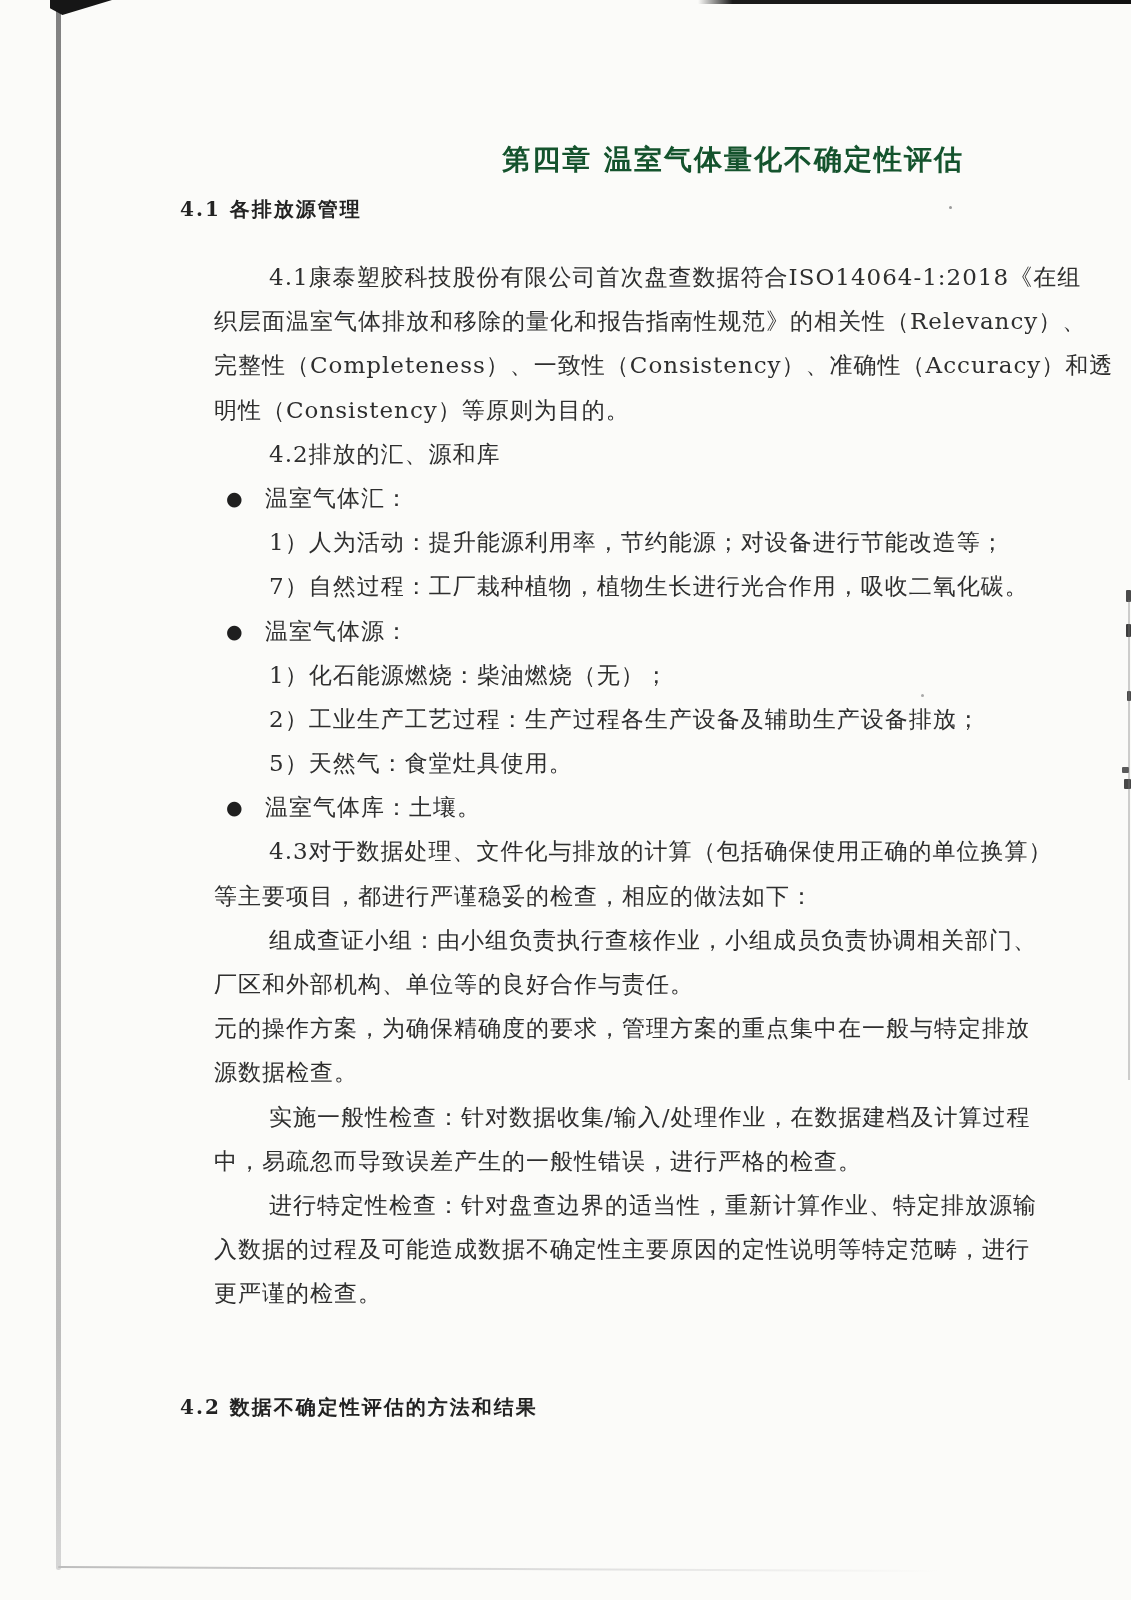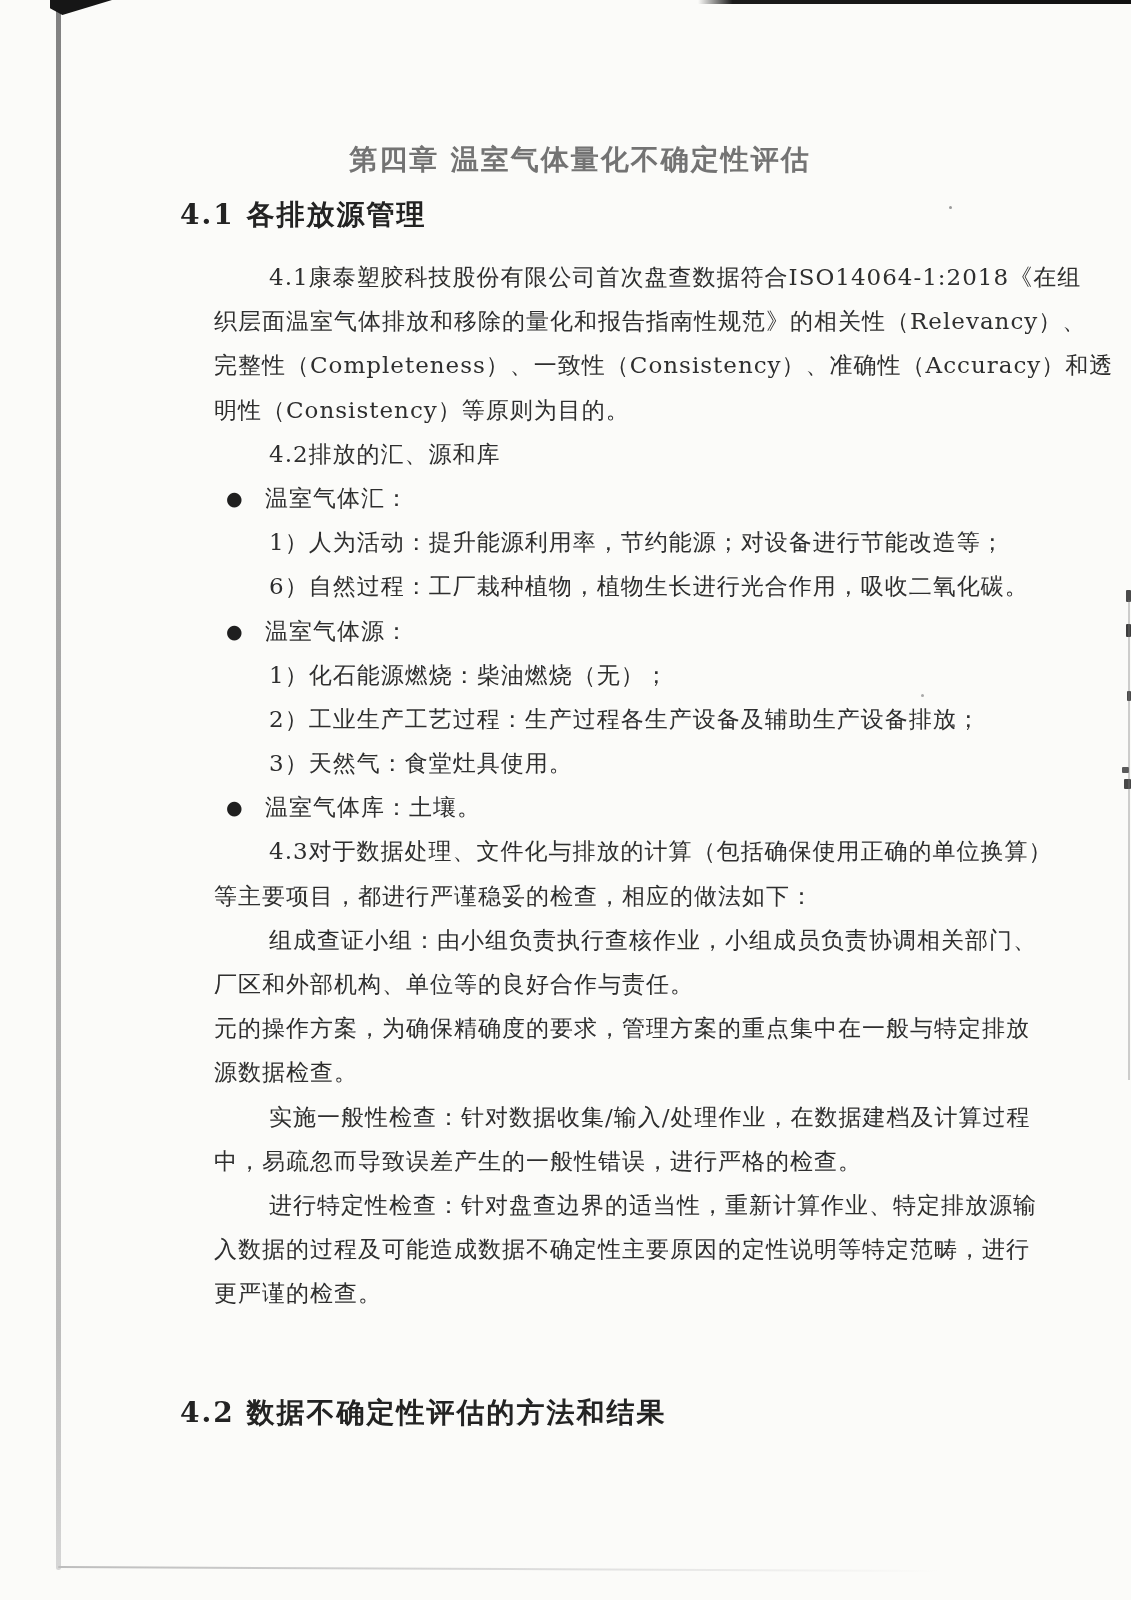--- a/index.html
+++ b/index.html
@@ -60,28 +60,28 @@
   .s1 { left: 951px; top: 724px; width: 4px; height: 4px; }
   .s2 { left: 949px; top: 206px; width: 3px; height: 3px; background:#9a9a9a; }
   .s3 { left: 921px; top: 694px; width: 3px; height: 3px; background:#a8a8a8; }
 
   
   .content { position: absolute; left: 172px; top: 0; width: 792px; }
 
   .chapter-title {
     position: absolute; top: 141px; left: 0;
     width: 100%; box-sizing: border-box; padding-left: 24px;
-    text-align: center;
+    text-align: right;
     font-size: 28px; font-weight: bold; letter-spacing: 2px;
-    color: #737373;
+    color: #14532d;
     white-space: nowrap;
   }
   .section-heading {
     position: absolute; left: 8px;
-    font-size: 28px; font-weight: bold; letter-spacing: 2px;
+    font-size: 20px; font-weight: bold; letter-spacing: 2px;
     color: #232323;
     white-space: nowrap;
   }
   .h41 { top: 196px; }
   .h42 { top: 1394px; }
 
   .body-flow { position: absolute; top: 255px; left: 0; width: 100%; }
   .bline {
     height: 44.2px; line-height: 44.2px;
     font-size: 23px; letter-spacing: 1px;
@@ -129,29 +129,29 @@
       <div class="bline">完整性（Completeness）、一致性（Consistency）、准确性（Accuracy）和透</div>
       <div class="bline">明性（Consistency）等原则为目的。</div>
 
       <div class="bline indent">4.2排放的汇、源和库</div>
 
       <div class="bline bullet">
         <span class="marker">●</span>
         <span>温室气体汇：</span>
       </div>
       <div class="bline indent">1）人为活动：提升能源利用率，节约能源；对设备进行节能改造等；</div>
-      <div class="bline indent">6）自然过程：工厂栽种植物，植物生长进行光合作用，吸收二氧化碳。</div>
+      <div class="bline indent">7）自然过程：工厂栽种植物，植物生长进行光合作用，吸收二氧化碳。</div>
 
       <div class="bline bullet">
         <span class="marker">●</span>
         <span>温室气体源：</span>
       </div>
       <div class="bline indent">1）化石能源燃烧：柴油燃烧（无）；</div>
       <div class="bline indent">2）工业生产工艺过程：生产过程各生产设备及辅助生产设备排放；</div>
-      <div class="bline indent">3）天然气：食堂灶具使用。</div>
+      <div class="bline indent">5）天然气：食堂灶具使用。</div>
 
       <div class="bline bullet">
         <span class="marker">●</span>
         <span>温室气体库：土壤。</span>
       </div>
 
       <div class="bline indent">4.3对于数据处理、文件化与排放的计算（包括确保使用正确的单位换算）</div>
       <div class="bline">等主要项目，都进行严谨稳妥的检查，相应的做法如下：</div>
 
       <div class="bline indent">组成查证小组：由小组负责执行查核作业，小组成员负责协调相关部门、</div>

